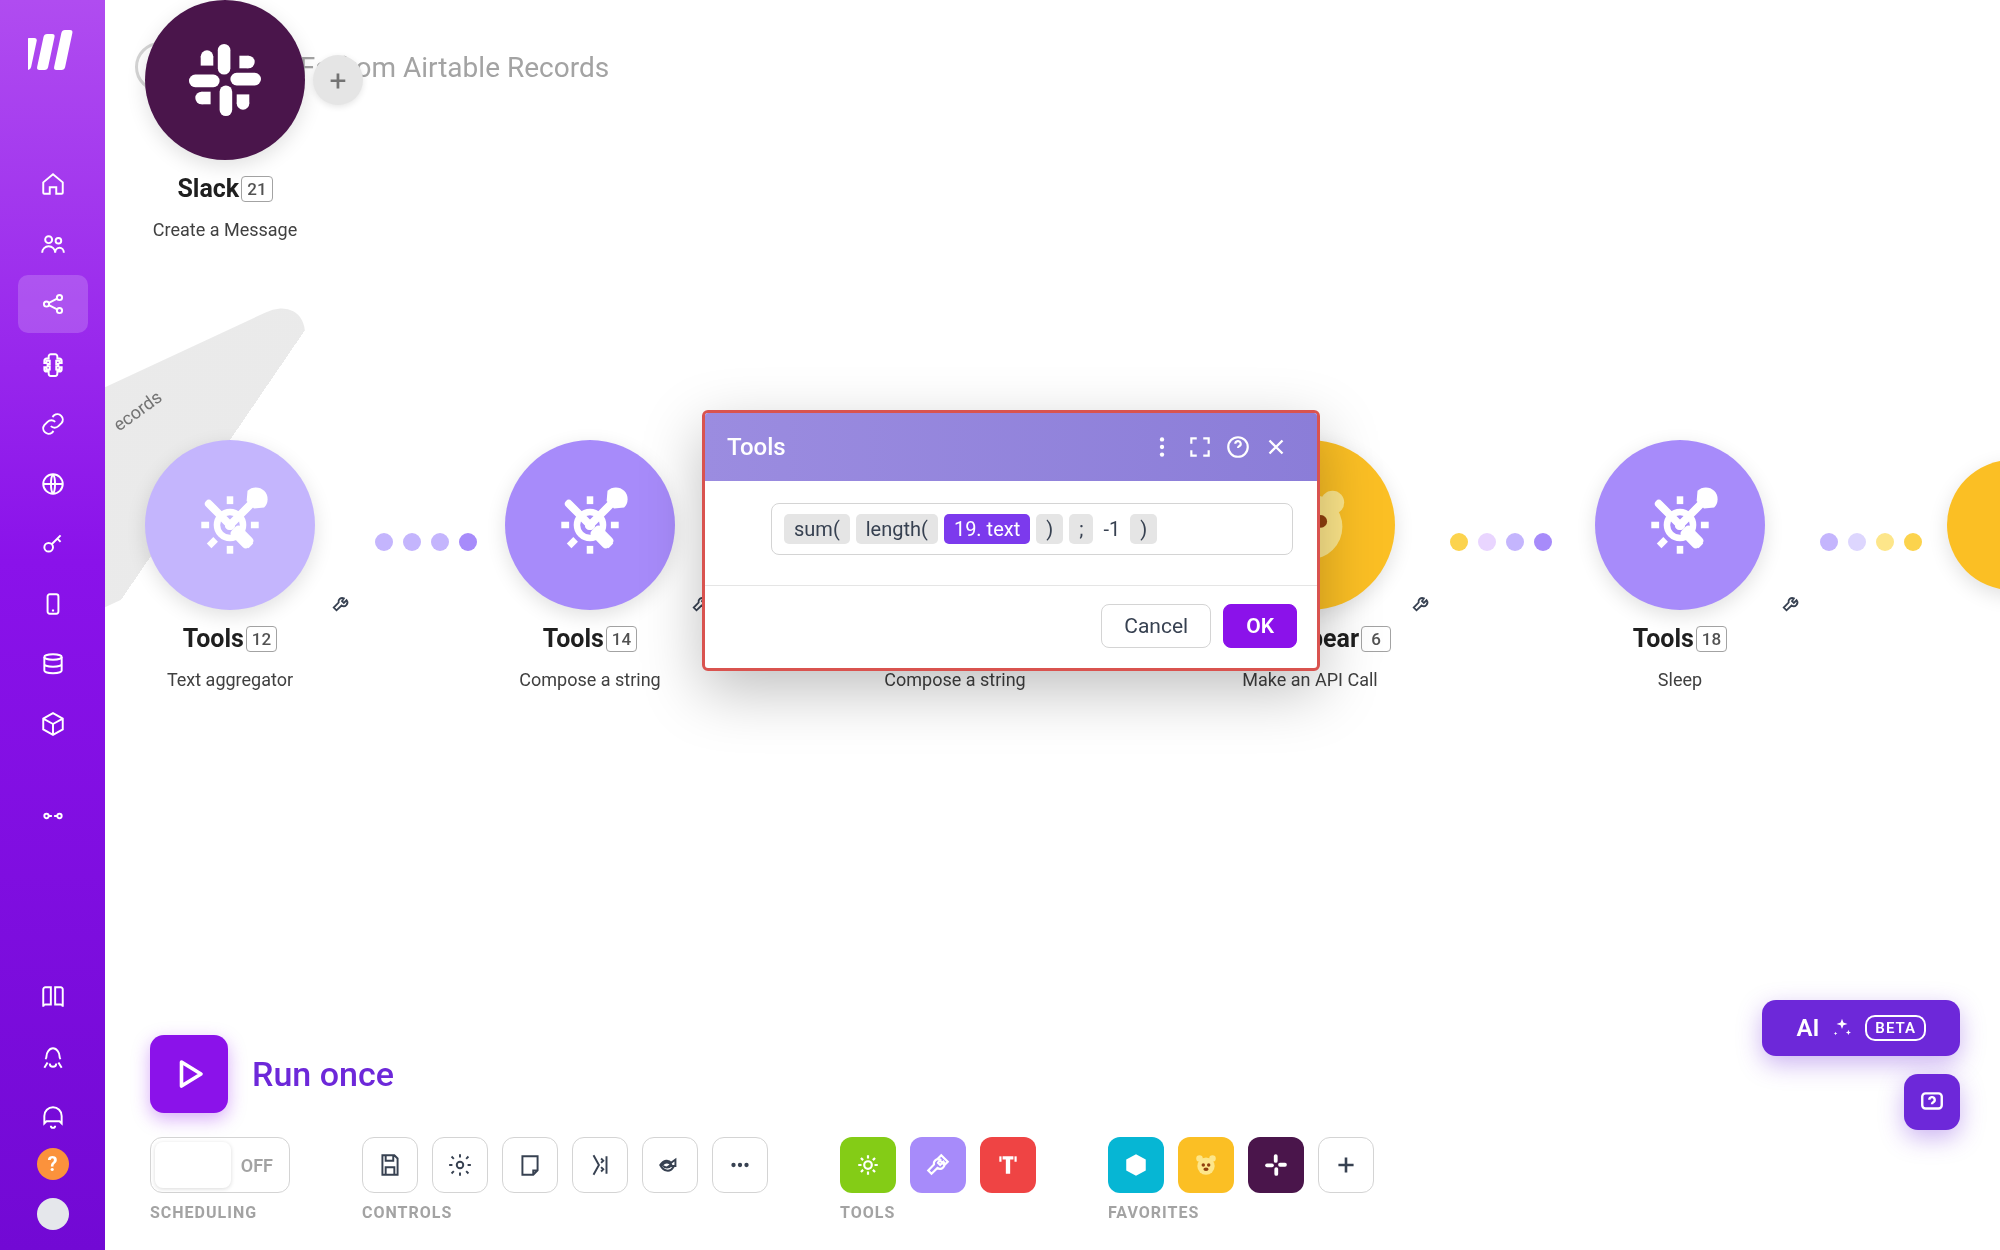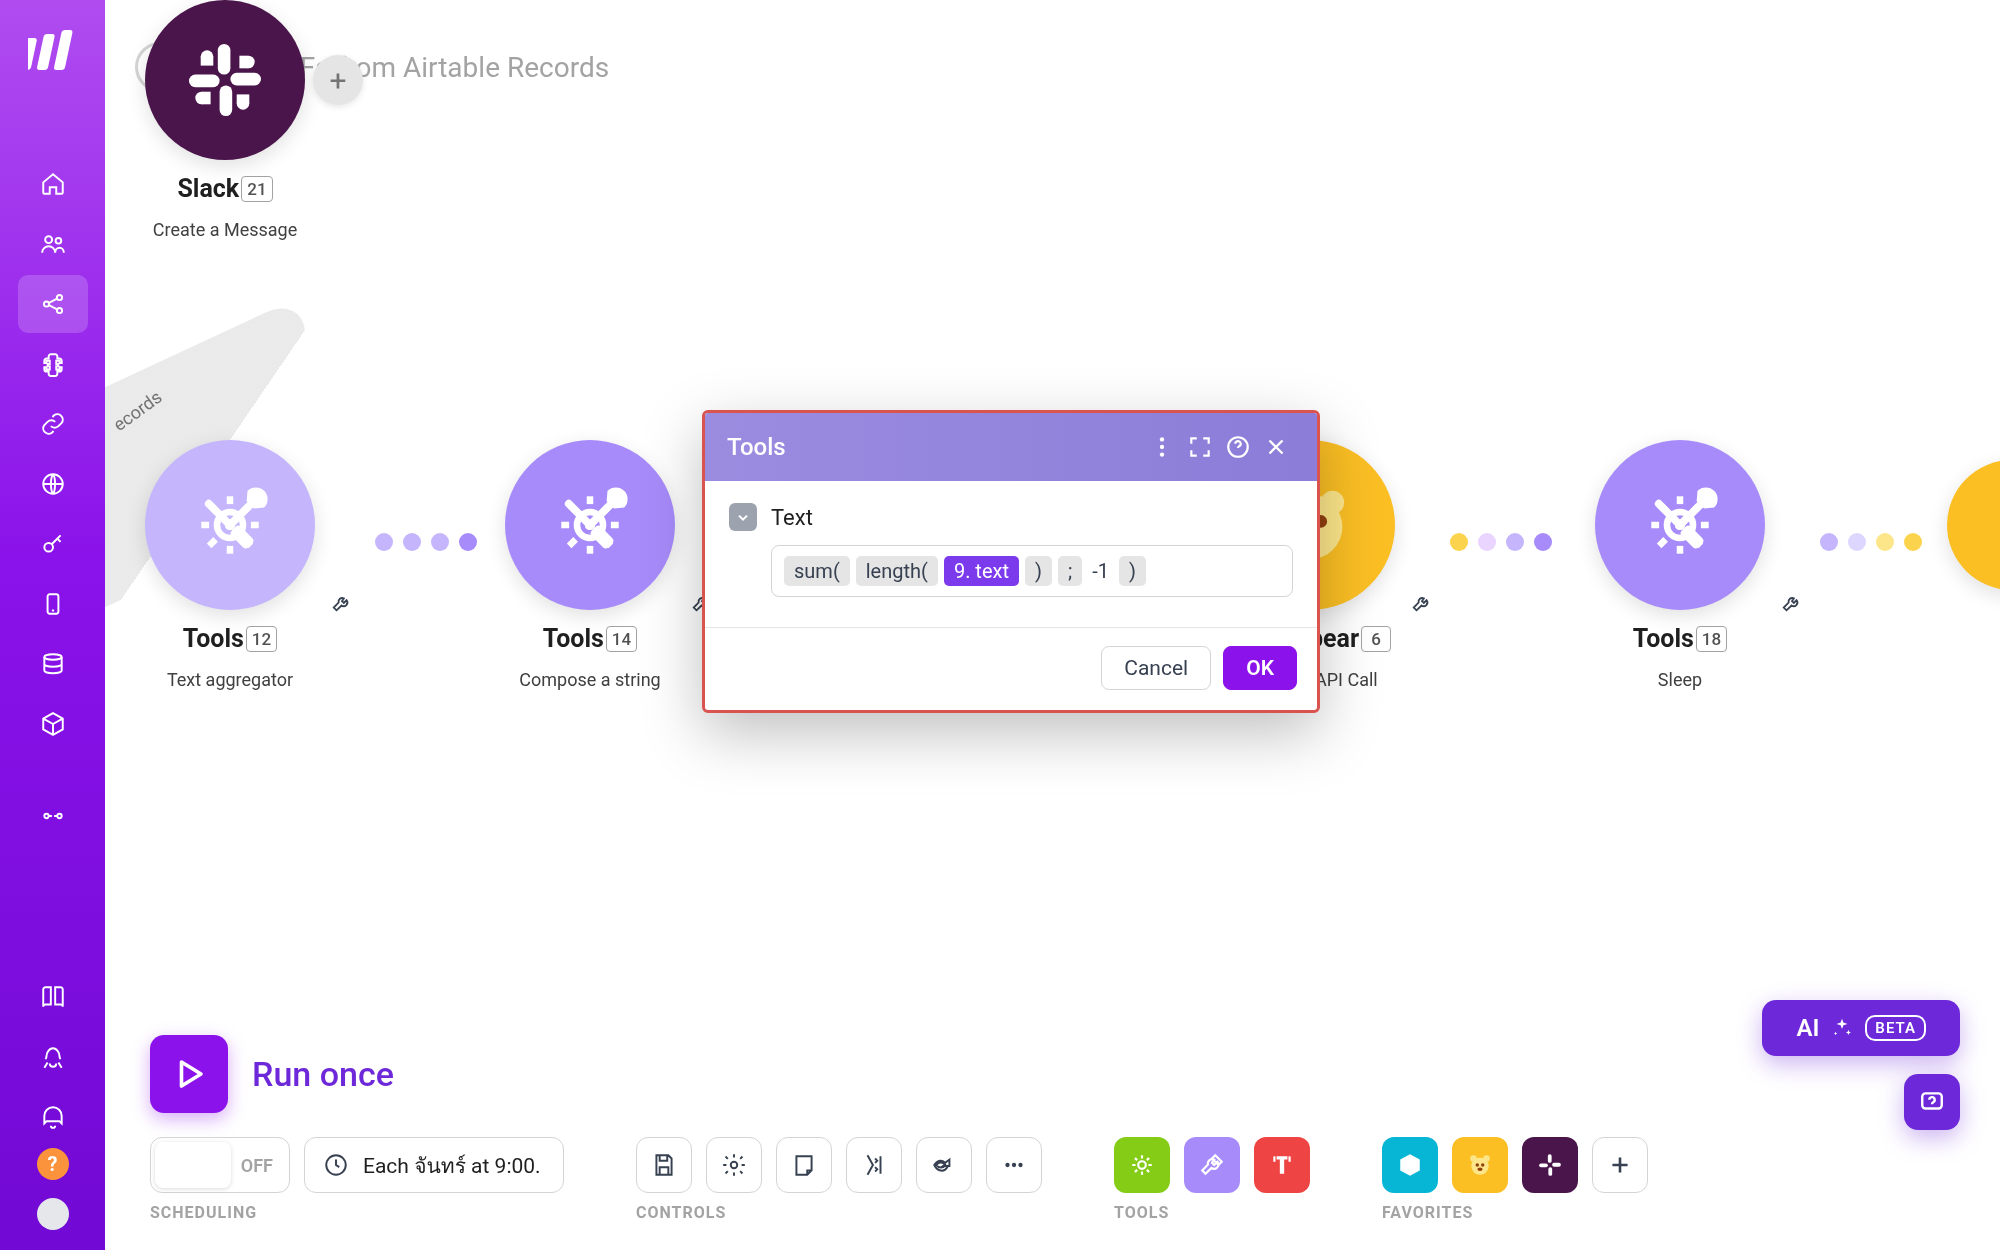--- a/index.html
+++ b/index.html
@@ -532,32 +532,24 @@
           <path d="M9.5 9a2.5 2.5 0 1 1 3.5 2.3c-.8.4-1 1-1 1.7M12 17h.01"></path>
         </svg>
     </div>
     <div class="hicon">
       <svg class="ic" viewBox="0 0 24 24" fill="none" stroke="#fff" stroke-width="2.2">
           <path d="M6 6l12 12M18 6 6 18"></path>
         </svg>
     </div>
   </div>
   <div class="dialog-body">
-    <div class="field-row">
-      <div class="toggle-chip">
-        <svg width="16" height="16" viewBox="0 0 24 24" fill="none" stroke="#fff" stroke-width="3">
-            <path d="M6 10l6 6 6-6"></path>
-          </svg>
-      </div>
-      <div class="field-label">Text</div>
-    </div>
     <div class="formula-input">
       <span class="tok">sum(</span>
       <span class="tok">length(</span>
-      <span class="tok var">9. text</span>
+      <span class="tok var">19. text</span>
       <span class="tok">)</span>
       <span class="tok">;</span>
       <span class="tok plain">-1</span>
       <span class="tok">)</span>
     </div>
   </div>
   <div class="dialog-foot">
     <div class="btn">Cancel</div>
     <div class="btn primary">OK</div>
   </div>
@@ -589,27 +581,20 @@
     <div class="run-label">Run once</div>
   </div>
 
   <div class="groups">
 
     <div class="group">
       <div class="group-row">
         <div class="switch">
           <div class="knob"></div>
           <div class="state">OFF</div>
-        </div>
-        <div class="pill" style="width:260px;">
-          <svg class="ic" viewBox="0 0 24 24" fill="none" stroke="#374151" stroke-width="1.8">
-              <circle cx="12" cy="12" r="9"></circle>
-              <path d="M12 7v5l3 2"></path>
-            </svg>
-          <span>Each จันทร์ at 9:00.</span>
         </div>
       </div>
       <div class="group-label">SCHEDULING</div>
     </div>
 
     <div class="group">
       <div class="group-row">
         <div class="icon-btn">
           <svg class="ic" viewBox="0 0 24 24" fill="none" stroke="#374151" stroke-width="1.8">
               <path d="M5 3h11l3 3v15H5zM8 3v5h7V3M8 21v-7h8v7"></path>

